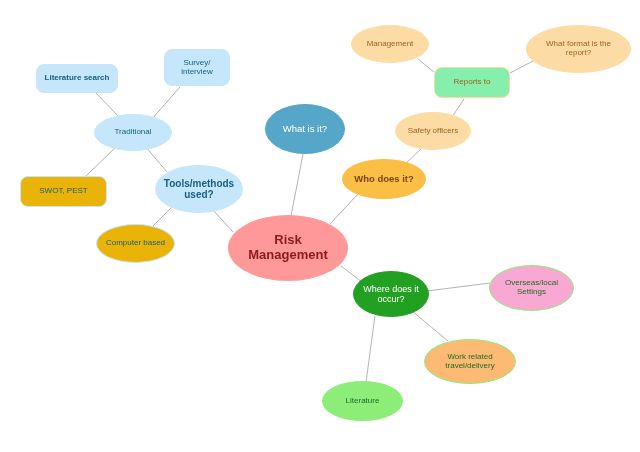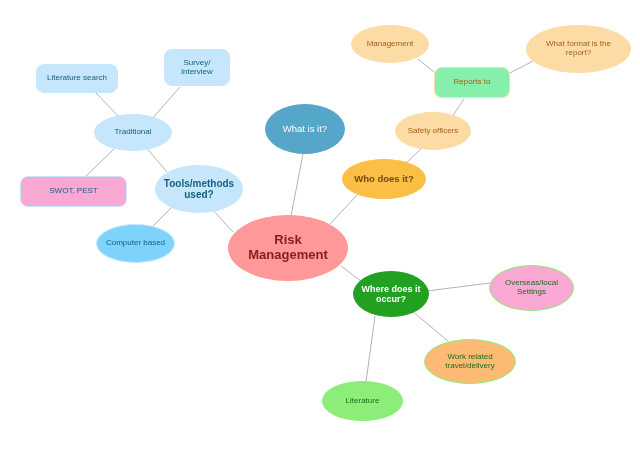--- a/index.html
+++ b/index.html
@@ -62,32 +62,32 @@
       <line x1="412" y1="311" x2="448" y2="341" stroke="#b3b3b3" stroke-width="1"></line>
       <line x1="375" y1="316" x2="366" y2="382" stroke="#b3b3b3" stroke-width="1"></line>
     </svg>
   <div id="node-layer">
       <div class="node ellipse" style="left: 228px; top: 215px; width: 120px; height: 66px; background: rgb(255, 153, 153); border: 1px solid rgb(255, 153, 153); color: rgb(140, 26, 26); font-size: 13px; font-weight: bold;">Risk
 Management</div>
       <div class="node ellipse" style="left: 265px; top: 104px; width: 80px; height: 50px; background: rgb(86, 166, 201); border: 1px solid rgb(86, 166, 201); color: rgb(255, 255, 255); font-size: 9.5px; font-weight: normal;">What is it?</div>
       <div class="node ellipse" style="left: 155px; top: 165px; width: 88px; height: 48px; background: rgb(198, 230, 251); border: 1px solid rgb(198, 230, 251); color: rgb(23, 96, 127); font-size: 10px; font-weight: bold;">Tools/methods
 used?</div>
       <div class="node ellipse" style="left: 94px; top: 114px; width: 78px; height: 37px; background: rgb(198, 230, 251); border: 1px solid rgb(198, 230, 251); color: rgb(23, 96, 127); font-size: 8px; font-weight: normal;">Traditional</div>
-      <div class="node ellipse" style="left: 96px; top: 224px; width: 79px; height: 39px; background: #7dd3fc; border: 1px solid rgb(198, 230, 251); color: rgb(23, 96, 127); font-size: 8px; font-weight: normal;">Computer based</div>
-      <div class="node rect" style="left: 36px; top: 64px; width: 82px; height: 29px; background: rgb(198, 230, 251); border: 1px solid rgb(198, 230, 251); color: rgb(23, 96, 127); font-size: 8px; font-weight: normal; text-align: center;">Literature search</div>
+      <div class="node ellipse" style="left: 96px; top: 224px; width: 79px; height: 39px; background: #eab308; border: 1px solid rgb(198, 230, 251); color: rgb(23, 96, 127); font-size: 8px; font-weight: normal;">Computer based</div>
+      <div class="node rect" style="left: 36px; top: 64px; width: 82px; height: 29px; background: rgb(198, 230, 251); border: 1px solid rgb(198, 230, 251); color: rgb(23, 96, 127); font-size: 8px; font-weight: bold; text-align: center;">Literature search</div>
       <div class="node rect" style="left: 164px; top: 49px; width: 66px; height: 37px; background: rgb(198, 230, 251); border: 1px solid rgb(198, 230, 251); color: rgb(23, 96, 127); font-size: 8px; font-weight: normal;">Survey/
 interview</div>
-      <div class="node rect" style="left: 20px; top: 176px; width: 107px; height: 31px; background: #f9a8d4; border: 1px solid rgb(198, 230, 251); color: rgb(23, 96, 127); font-size: 8px; font-weight: normal;">SWOT, PEST</div>
+      <div class="node rect" style="left: 20px; top: 176px; width: 87px; height: 31px; background: #eab308; border: 1px solid rgb(198, 230, 251); color: rgb(23, 96, 127); font-size: 8px; font-weight: normal;">SWOT, PEST</div>
       <div class="node ellipse" style="left: 342px; top: 159px; width: 84px; height: 40px; background: rgb(251, 191, 69); border: 1px solid rgb(251, 191, 69); color: rgb(122, 69, 19); font-size: 9.5px; font-weight: bold;">Who does it?</div>
       <div class="node ellipse" style="left: 395px; top: 112px; width: 76px; height: 38px; background: rgb(252, 220, 164); border: 1px solid rgb(252, 220, 164); color: rgb(160, 95, 30); font-size: 8px; font-weight: normal;">Safety officers</div>
       <div class="node rect" style="left: 434px; top: 67px; width: 76px; height: 31px; background: #86efac; border: 1px solid rgb(252, 220, 164); color: rgb(160, 95, 30); font-size: 8px; font-weight: normal;">Reports to</div>
       <div class="node ellipse" style="left: 351px; top: 25px; width: 78px; height: 38px; background: rgb(252, 220, 164); border: 1px solid rgb(252, 220, 164); color: rgb(160, 95, 30); font-size: 8px; font-weight: normal;">Management</div>
       <div class="node ellipse" style="left: 526px; top: 25px; width: 105px; height: 48px; background: rgb(252, 220, 164); border: 1px solid rgb(252, 220, 164); color: rgb(160, 95, 30); font-size: 8px; font-weight: normal;">What format is the
 report?</div>
-      <div class="node ellipse" style="left: 353px; top: 271px; width: 76px; height: 46px; background: rgb(34, 160, 34); border: 1px solid rgb(34, 160, 34); color: rgb(255, 255, 255); font-size: 9px; font-weight: bold;">Where does it
+      <div class="node ellipse" style="left: 353px; top: 271px; width: 76px; height: 46px; background: rgb(34, 160, 34); border: 1px solid rgb(34, 160, 34); color: rgb(255, 255, 255); font-size: 9px; font-weight: normal;">Where does it
 occur?</div>
       <div class="node ellipse" style="left: 489px; top: 265px; width: 85px; height: 46px; background: #f9a8d4; border: 1px solid rgb(140, 237, 120); color: rgb(31, 107, 31); font-size: 8px; font-weight: normal;">Overseas/local
 Settings</div>
       <div class="node ellipse" style="left: 424px; top: 339px; width: 92px; height: 45px; background: #fdba74; border: 1px solid rgb(140, 237, 120); color: rgb(31, 107, 31); font-size: 8px; font-weight: normal;">Work related
 travel/delivery</div>
       <div class="node ellipse" style="left: 322px; top: 381px; width: 81px; height: 40px; background: rgb(140, 237, 120); border: 1px solid rgb(140, 237, 120); color: rgb(31, 107, 31); font-size: 8px; font-weight: normal;">Literature</div>
     </div>
 </div>
 
 </body></html>

